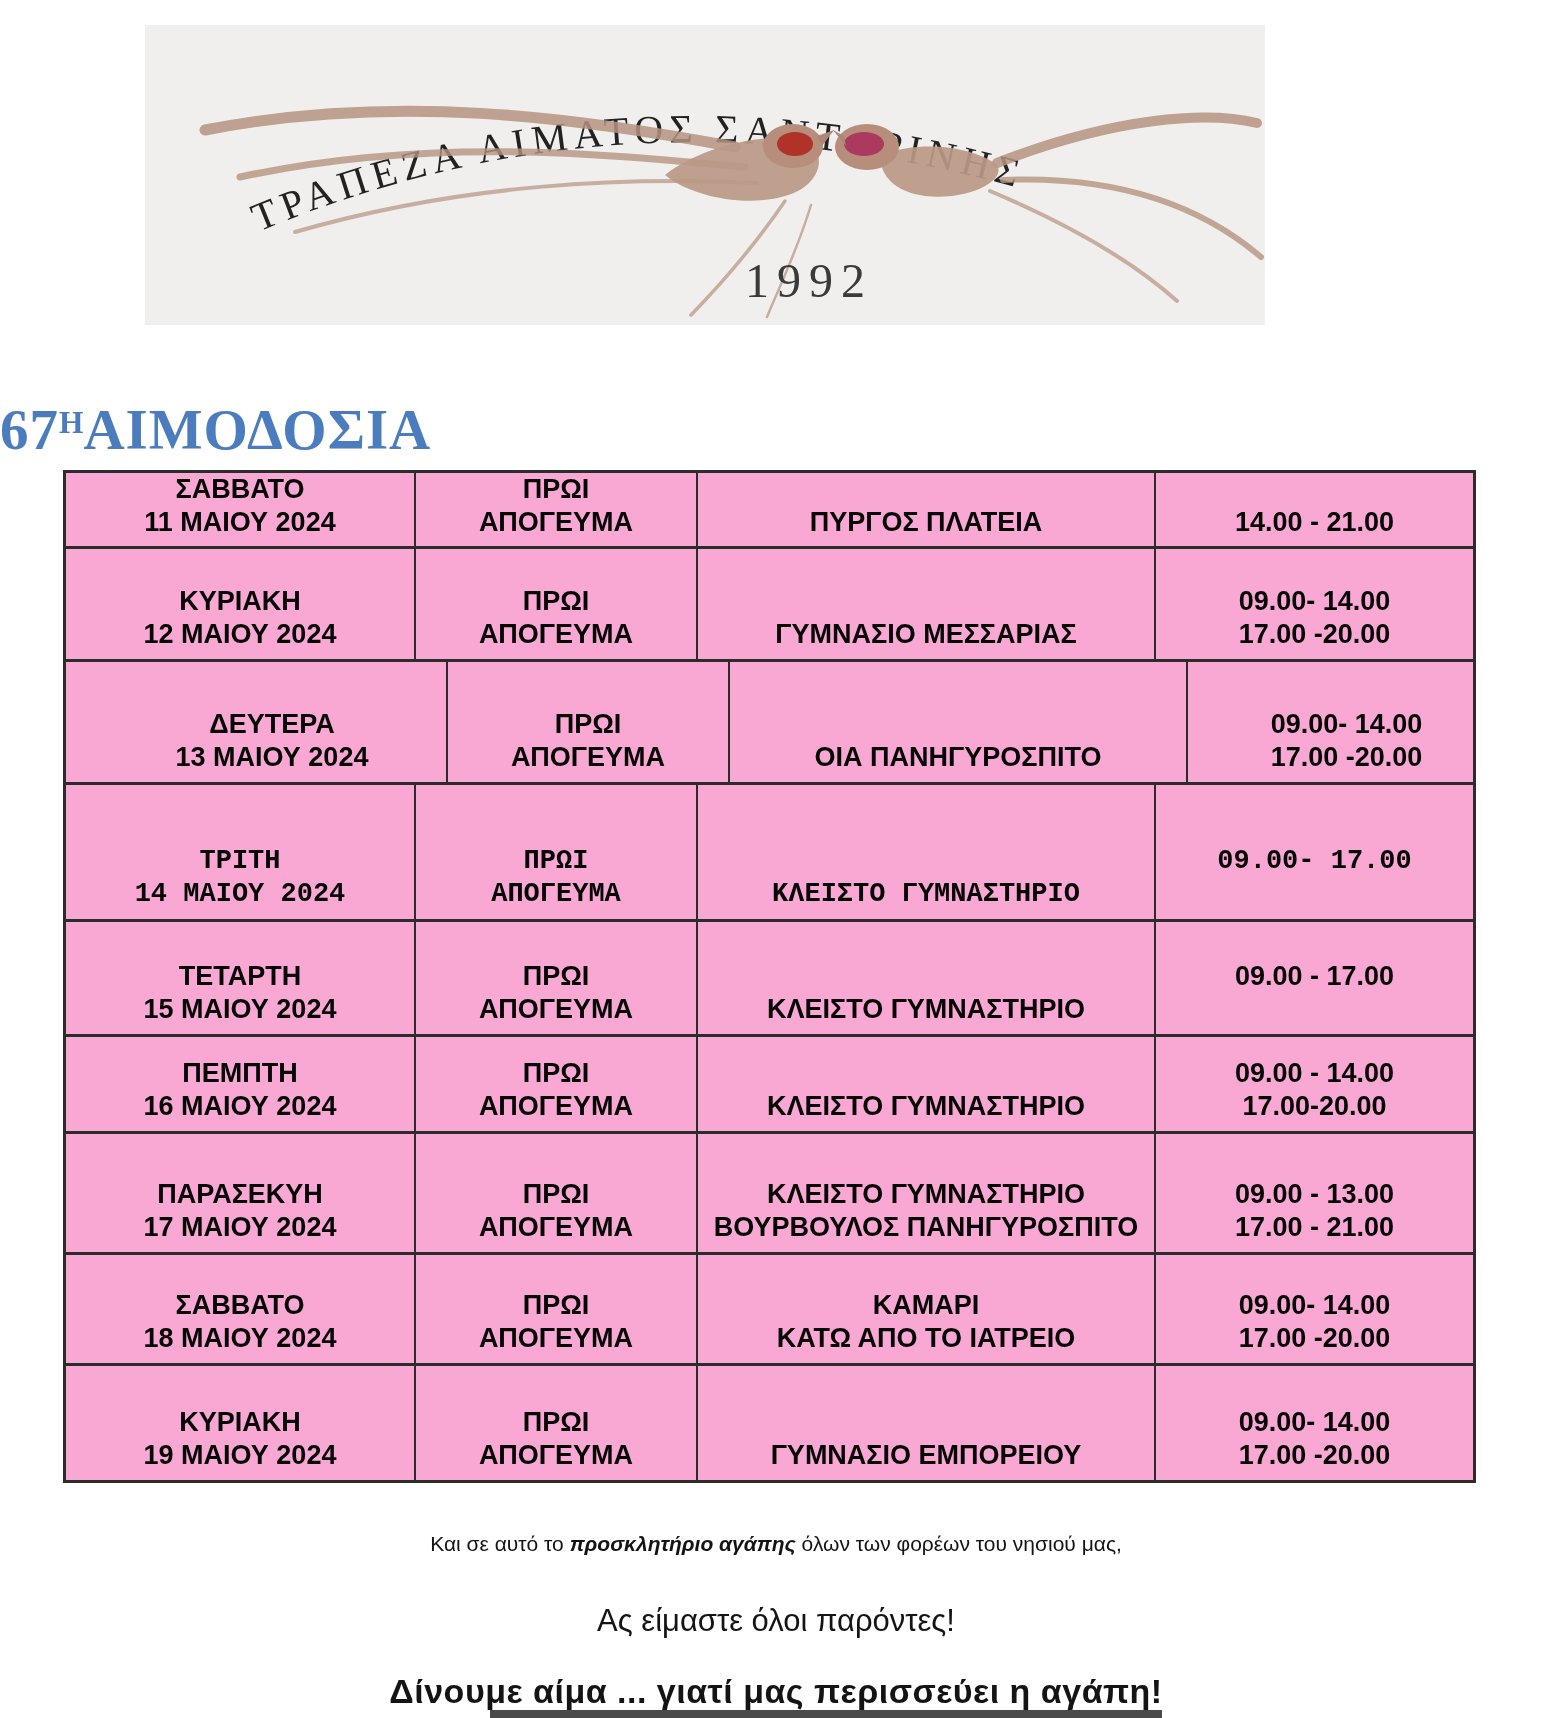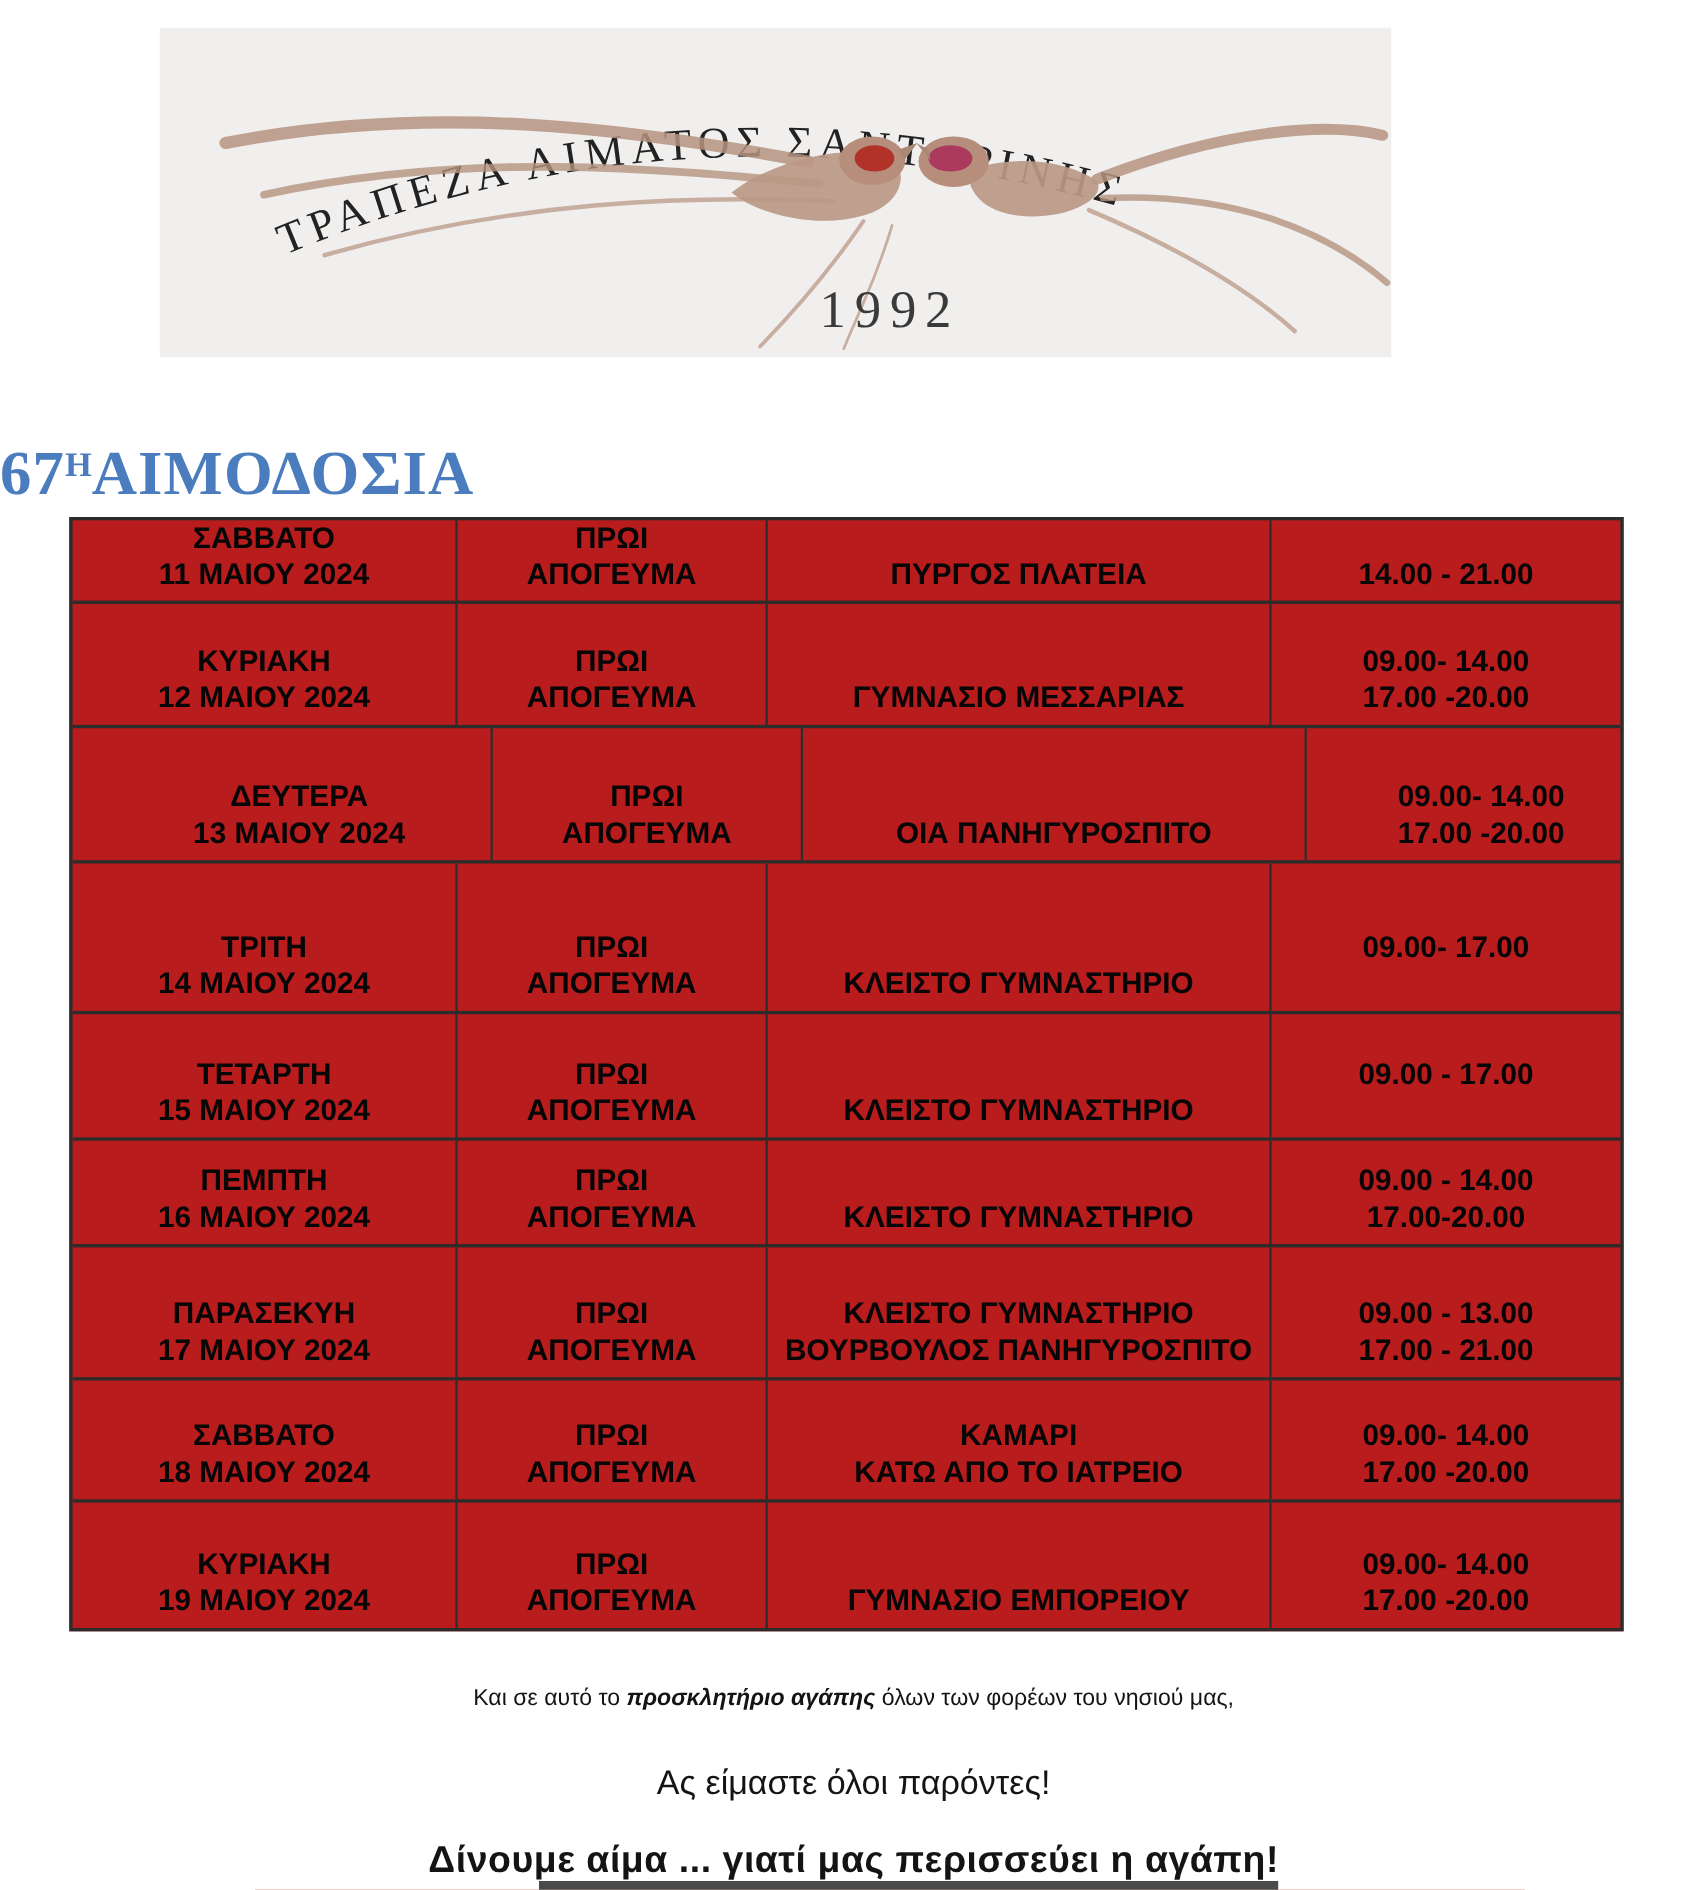--- a/index.html
+++ b/index.html
@@ -13,21 +13,21 @@
   
   .page-title{
     position:absolute;left:0;top:392px;width:100%;text-align:left;
     font-family:"Liberation Serif",serif;font-weight:bold;
     font-size:57px;line-height:62px;letter-spacing:1px;
   }
   .page-title .sup{font-size:0.55em;vertical-align:0.5em;letter-spacing:0;}
   
   .sched{
     position:absolute;left:63px;top:470px;width:1407px;
-    border:3px solid #2c2c2c;box-sizing:content-box;background:#b91c1c;
+    border:3px solid #2c2c2c;box-sizing:content-box;background:#f9a8d4;
   }
   .trow{display:grid;grid-template-columns:350px 282px 458px 317px;border-bottom:3px solid #2c2c2c;box-sizing:border-box;}
   .trow:last-child{border-bottom:none;}
   .cell{
     border-right:2px solid #2c2c2c;display:flex;flex-direction:column;
     justify-content:flex-end;align-items:center;padding-bottom:8px;box-sizing:border-box;
   }
   .cell:last-child{border-right:none;}
   .line{
     font-size:27px;line-height:33px;min-height:33px;font-weight:700;
@@ -133,21 +133,21 @@
         <div class="line">ΑΠΟΓΕΥΜΑ</div>
       </div>
       <div class="cell">
         <div class="line">ΟΙΑ ΠΑΝΗΓΥΡΟΣΠΙΤΟ</div>
       </div>
       <div class="cell">
         <div class="line">09.00- 14.00</div>
         <div class="line">17.00 -20.00</div>
       </div>
     </div>
-    <div class="trow" style="height: 137px;">
+    <div class="trow" style="height: 137px; font-family: Liberation Mono, monospace;">
       <div class="cell">
         <div class="line">ΤΡΙΤΗ</div>
         <div class="line">14 ΜΑΙΟΥ 2024</div>
       </div>
       <div class="cell">
         <div class="line">ΠΡΩΙ</div>
         <div class="line">ΑΠΟΓΕΥΜΑ</div>
       </div>
       <div class="cell">
         <div class="line">ΚΛΕΙΣΤΟ ΓΥΜΝΑΣΤΗΡΙΟ</div>

